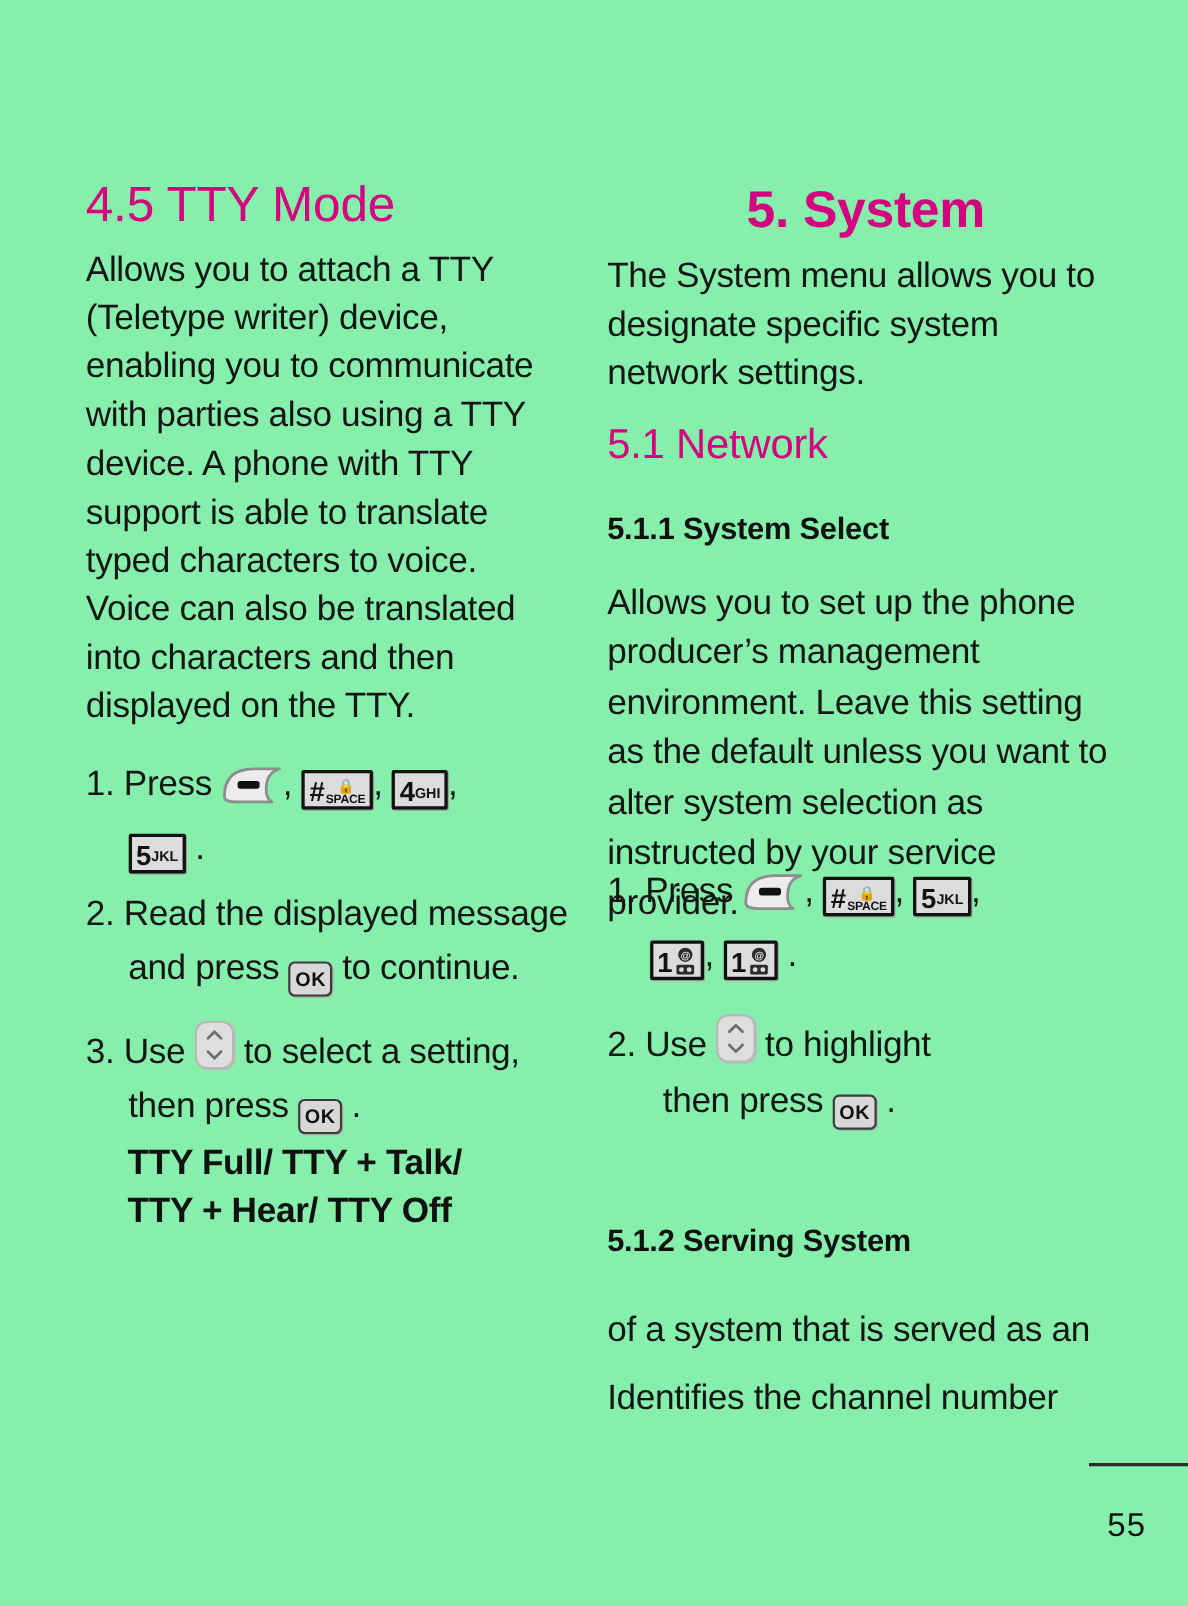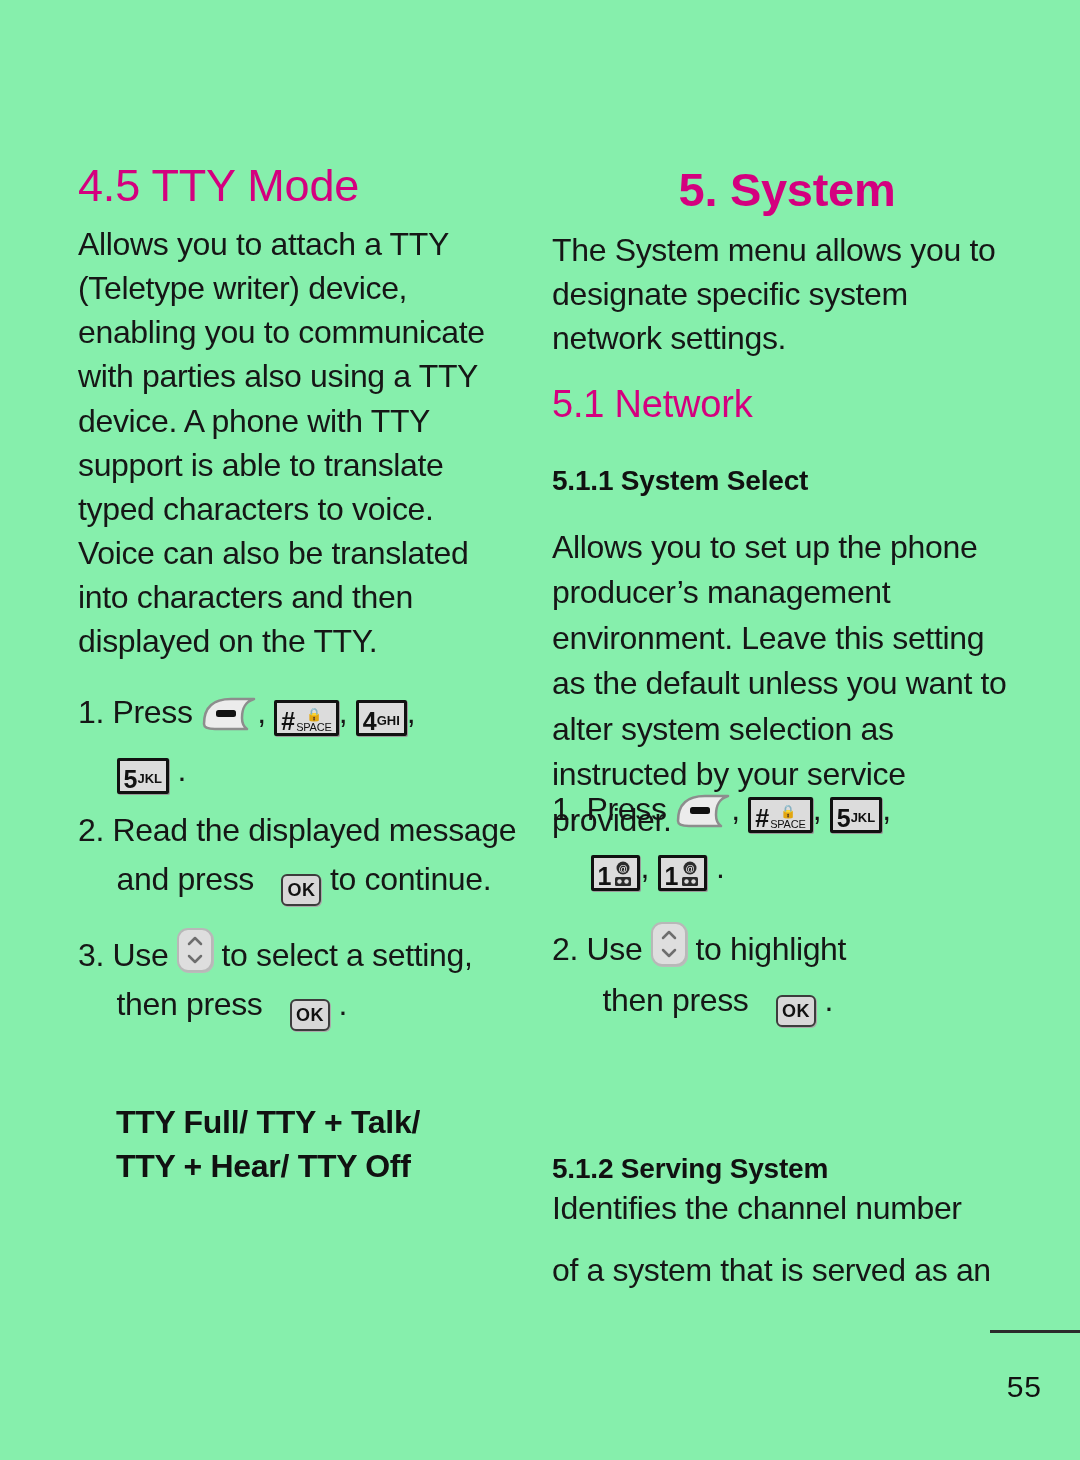--- a/index.html
+++ b/index.html
@@ -127,21 +127,21 @@
   }
   .stackcell .lock {
     display: block;
     font-size: 13px;
     color: #111;
     line-height: 12px;
   }
   .stackcell .spc {
     display: block;
     font-size: 11px;
-    font-weight: 400;
+    font-weight: 700;
     color: #111;
     line-height: 12px;
     letter-spacing: -0.2px;
   }
   .vm-icon {
     display: inline-block;
     vertical-align: middle;
     width: 20px;
     margin-left: 3px;
   }
@@ -153,21 +153,20 @@
     border-radius: 6px;
     height: 32px;
     min-width: 40px;
     line-height: 28px;
     text-align: center;
     font-size: 18px;
     font-weight: 700;
     color: #111;
     letter-spacing: 0.5px;
     box-shadow: 1px 1px 0 #aaa;
-    margin-left: 19px;
   }
   
   .key-nav {
     box-sizing: border-box;
     border: 2px solid #b8b8b8;
     background: #dedede;
     border-radius: 11px;
     width: 36px;
     height: 44px;
     box-shadow: 1px 1px 0 #bbb;
@@ -264,21 +263,21 @@
         <span>to select a setting,</span>
       </div>
       <div class="step" style="margin-top:4px;">
         <span class="indent"></span>
         <span>then press</span>
         <span class="key key-ok">OK</span>
         <span>.</span>
       </div>
     </div>
 
-    <div style="position:absolute; top:1101px; left:38px; width:420px;">
+    <div style="position:absolute; top:1035px; left:38px; width:420px;">
       <p class="bold-note">TTY Full/ TTY + Talk/</p>
       <p class="bold-note">TTY + Hear/ TTY Off</p>
     </div>
 
   </div>
 
   <div class="col col-right">
 
     <div style="position:absolute; top:166px; left:0; width:470px;text-align:center;">
       <h1 class="pink-big-bold">5. System</h1>
@@ -358,27 +357,27 @@
         <span>to highlight</span>
       </div>
       <div class="step" style="margin-top:6px;">
         <span class="indent" style="width:42px;"></span>
         <span>then press</span>
         <span class="key key-ok">OK</span>
         <span>.</span>
       </div>
     </div>
 
-    <div style="position:absolute; top:1113px; left:0; width:470px;margin-top:41px;">
+    <div style="position:absolute; top:1113px; left:0; width:470px;">
       <h3 class="sub-bold">5.1.2 Serving System</h3>
     </div>
 
     <div style="position:absolute; top:1177px; left:0; width:470px;">
+      <p class="body" style="line-height:1.95;">of a system that is served as an</p>
       <p class="body" style="line-height:1.95;">Identifies the channel number</p>
-      <p class="body" style="line-height:1.95;">of a system that is served as an</p>
     </div>
 
   </div>
 
   <div class="footer-rule"></div>
   <div class="page-num">55</div>
 
 </div>
 
 </body></html>

